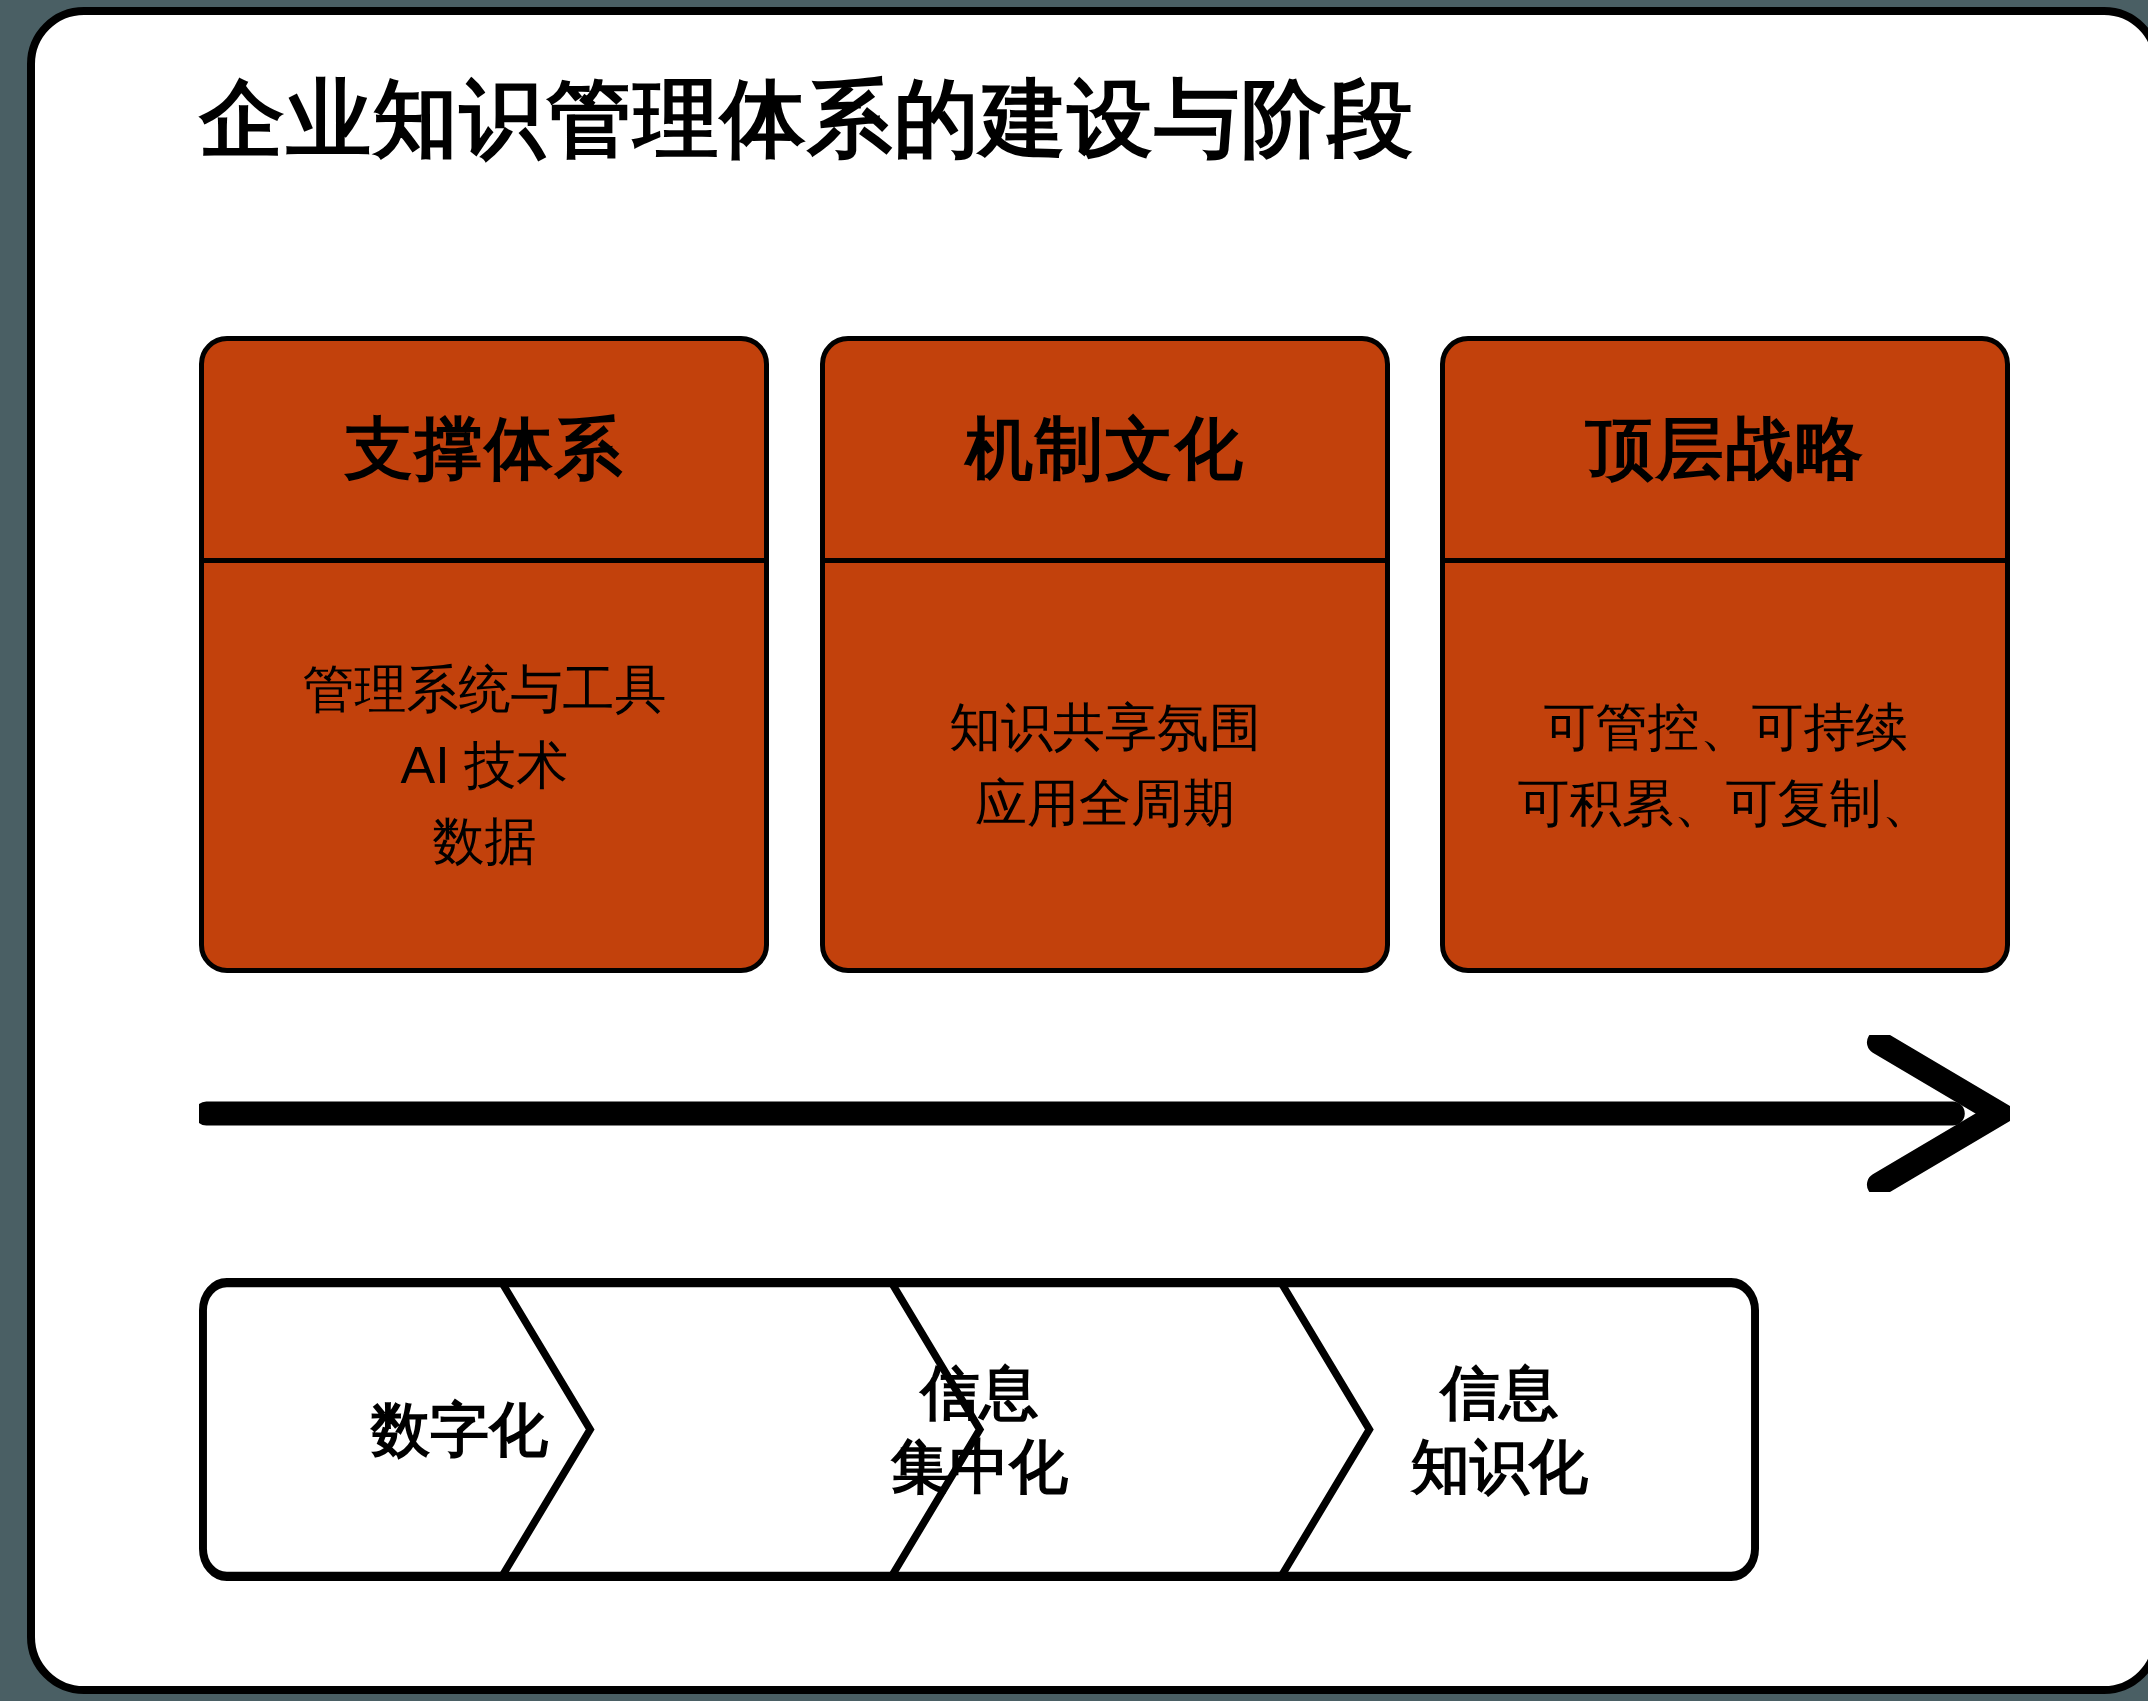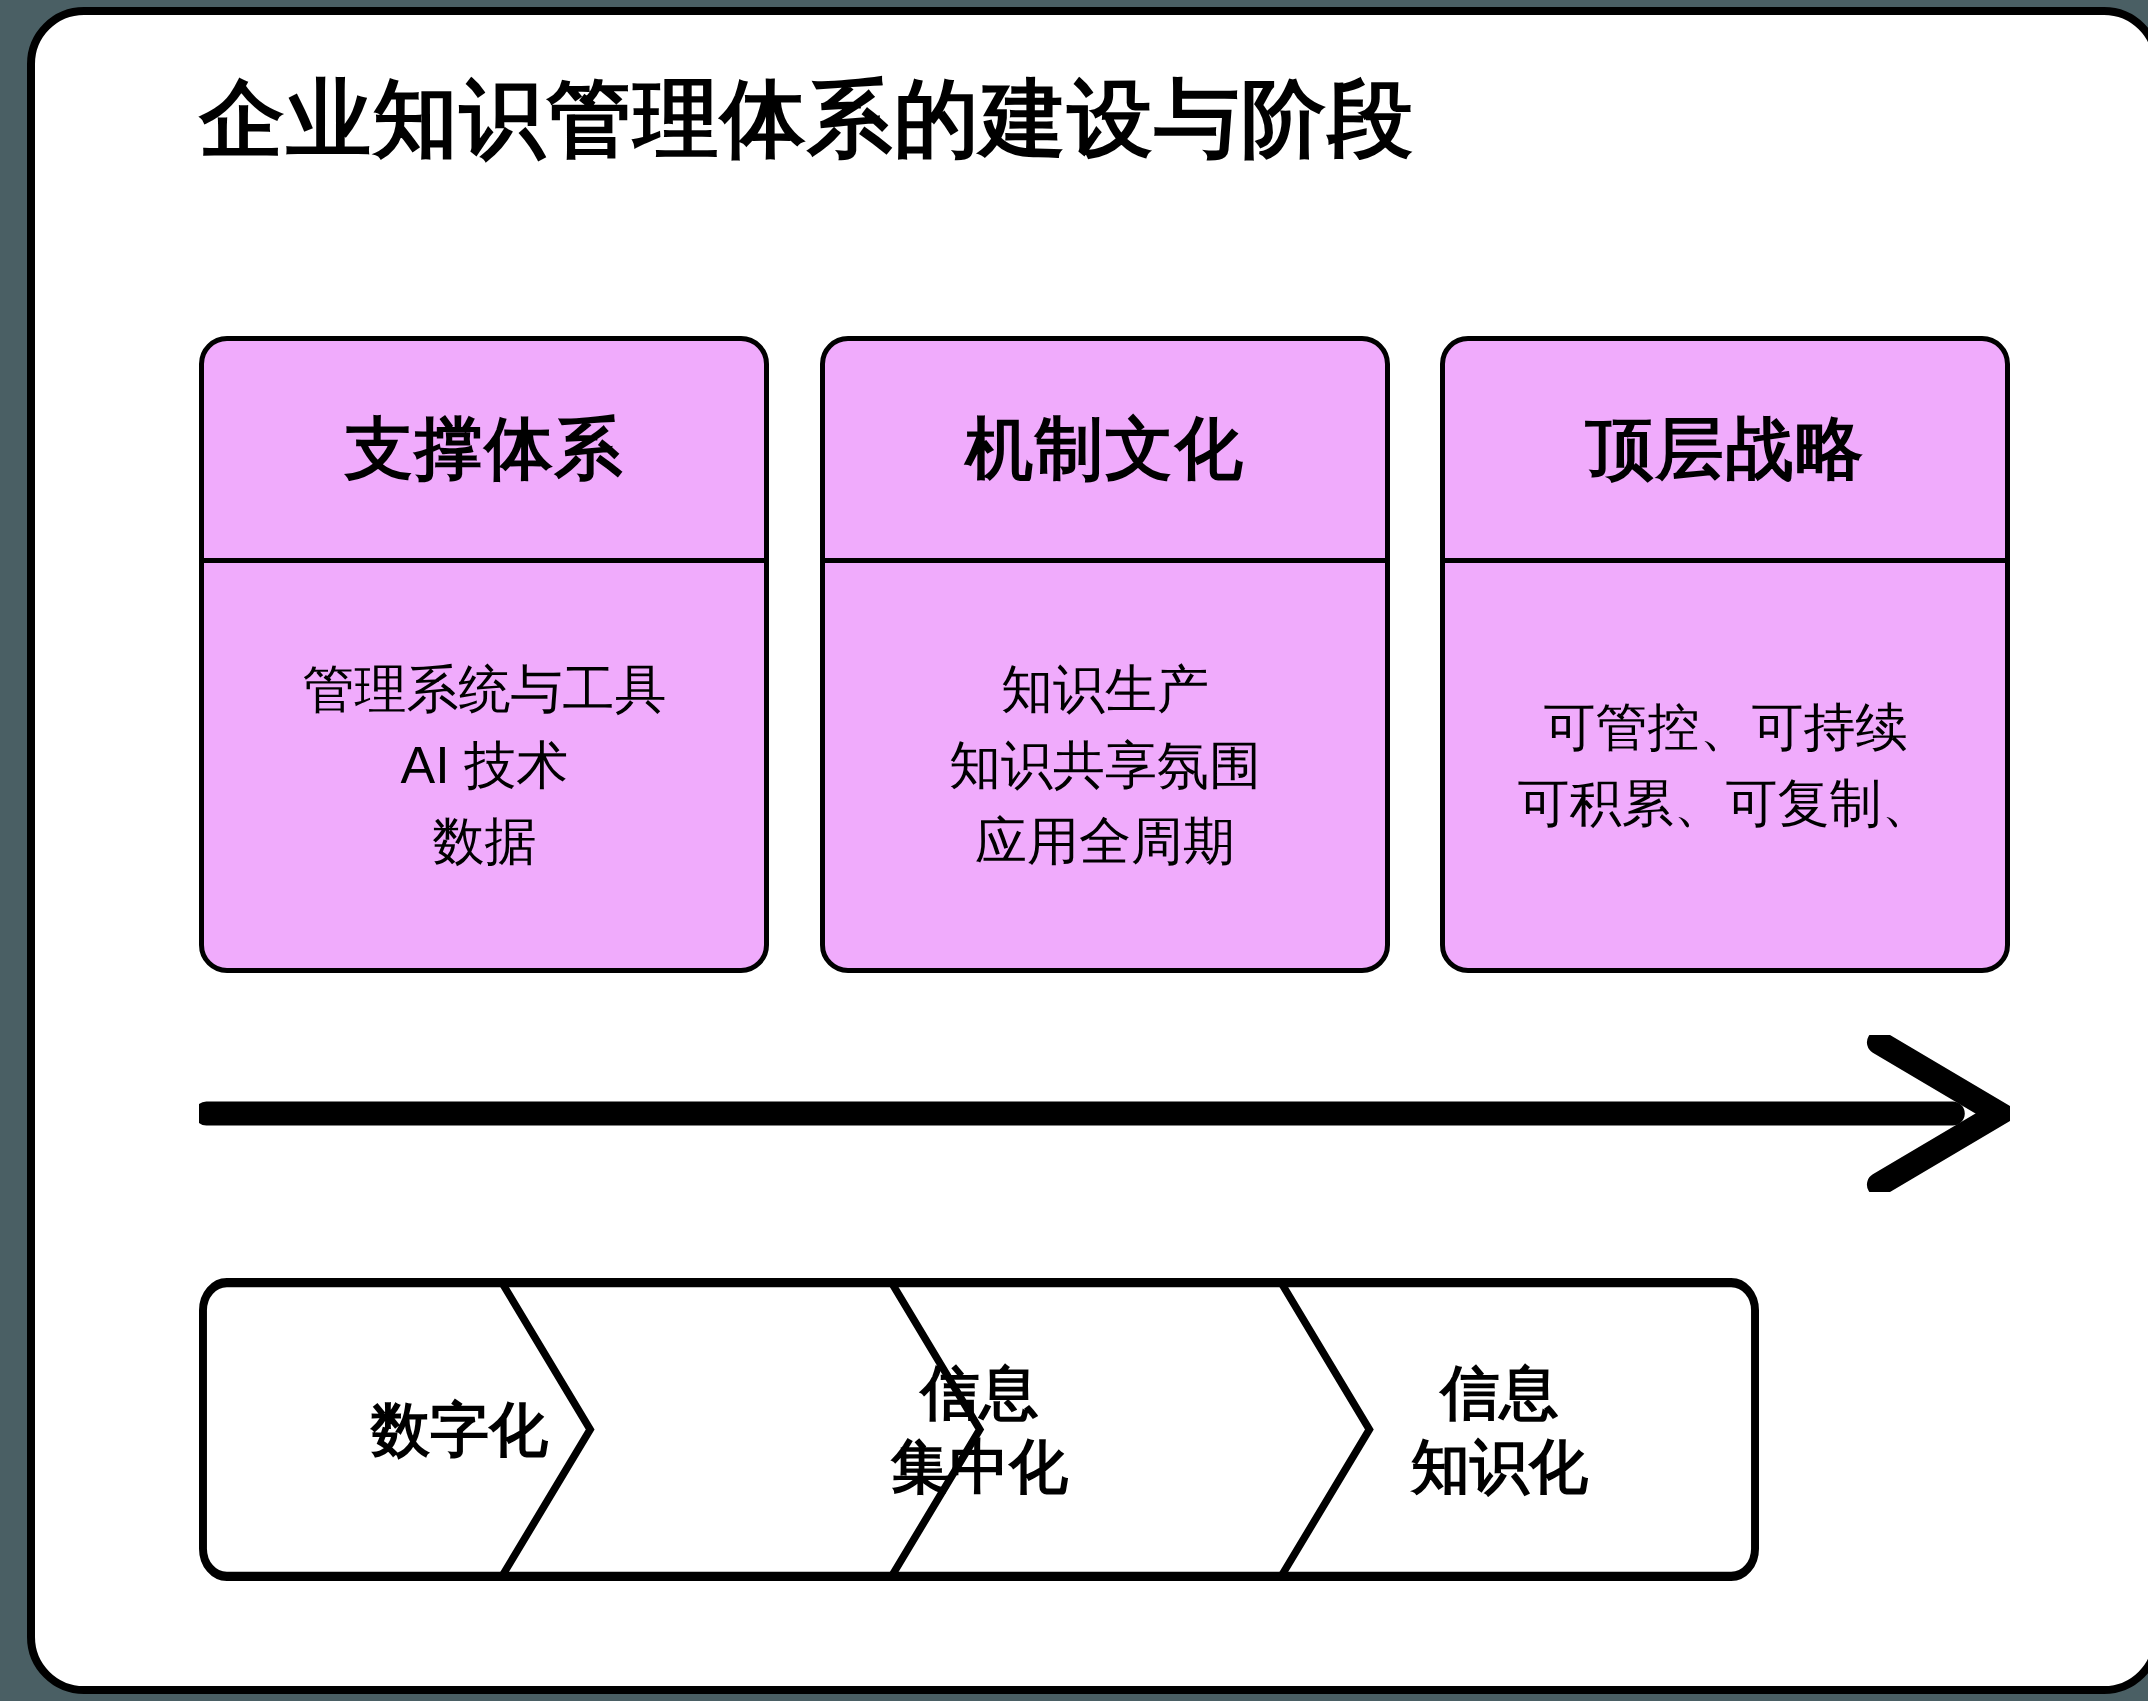--- a/index.html
+++ b/index.html
@@ -60,21 +60,21 @@
     justify-content: space-between;
   }
   .card {
     width: 570px;
     height: 637px;
     border: 5.5px solid #000000;
     border-radius: 28px;
     box-sizing: border-box;
     display: flex;
     flex-direction: column;
-    background: #f0abfc;
+    background: #c2410c;
     overflow: hidden;
   }
   .card-head {
     height: 222px;
     display: flex;
     align-items: center;
     justify-content: center;
     border-bottom: 5.5px solid #000000;
     box-sizing: border-box;
   }
@@ -174,21 +174,20 @@
           <div class="card-line">AI 技术</div>
           <div class="card-line">数据</div>
         </div>
       </div>
 
       <div class="card">
         <div class="card-head">
           <span class="card-head-text">机制文化</span>
         </div>
         <div class="card-body">
-          <div class="card-line">知识生产</div>
           <div class="card-line">知识共享氛围</div>
           <div class="card-line">应用全周期</div>
         </div>
       </div>
 
       <div class="card">
         <div class="card-head">
           <span class="card-head-text">顶层战略</span>
         </div>
         <div class="card-body">

